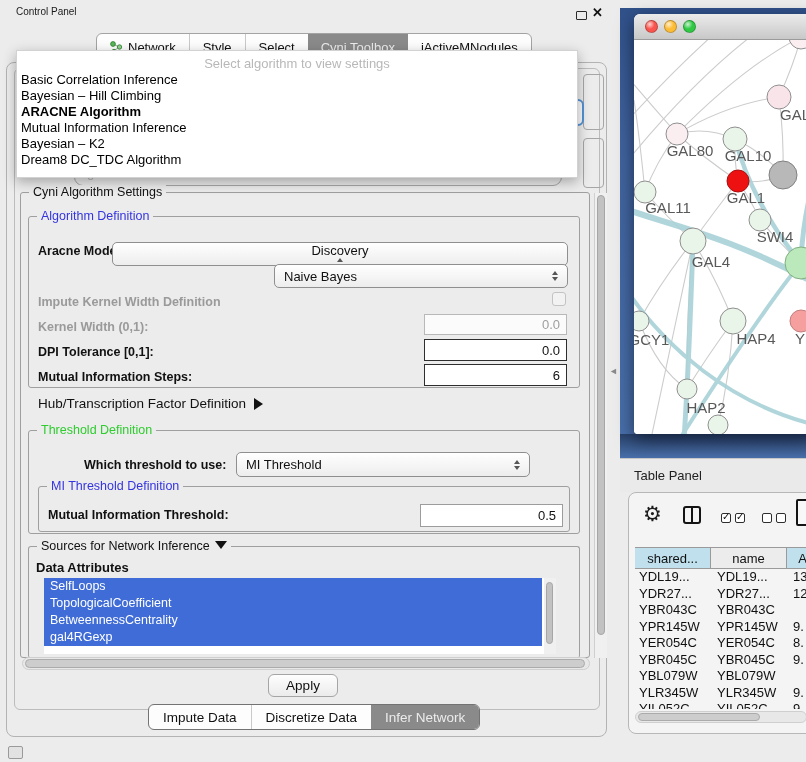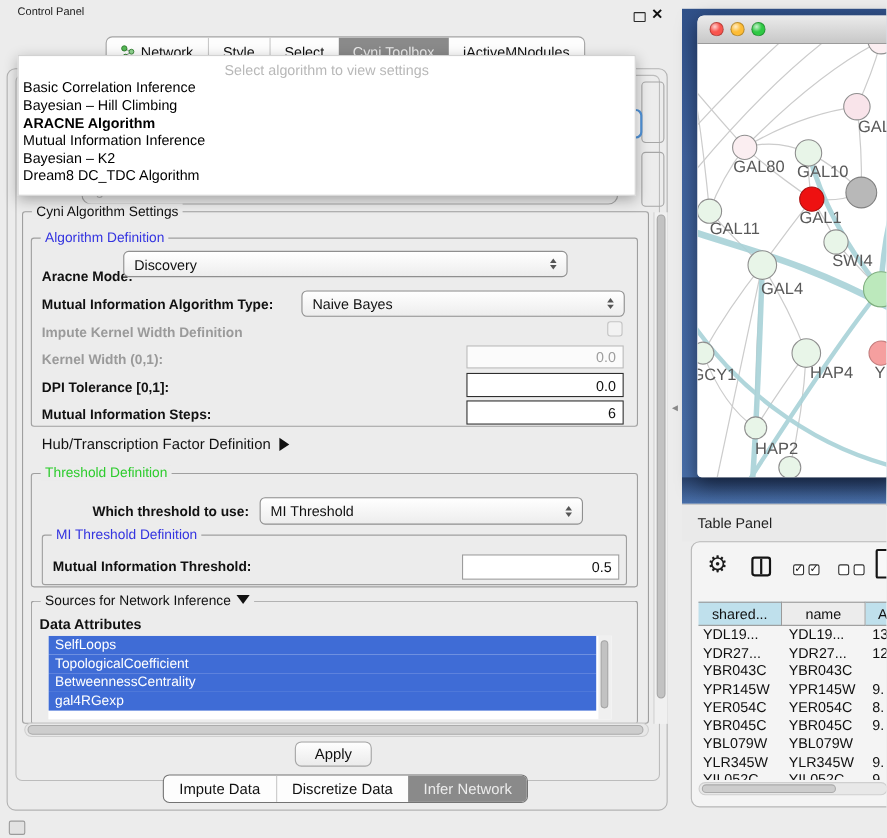--- a/index.html
+++ b/index.html
@@ -191,30 +191,29 @@
 
   <div class="abs vsb-track" style="left:594px; top:193px; width:13px; height:465px;">
     <div class="vsb-thumb" style="left:2px; top:2px; width:8px; height:440px;"></div>
   </div>
 
   <div class="abs grp" style="left:28px; top:216px; width:552px; height:172px;">
     <span class="lg blue">Algorithm Definition</span>
   </div>
 
   <div class="abs lbl" style="left:38px; top:244px;">Aracne Mode:</div>
-  <div class="abs combo" style="left:112px; top:228px; width:404px; height:24px;">
+  <div class="abs combo" style="left:112px; top:242px; width:456px; height:24px;flex-direction:column;">
     <span>Discovery</span>
     <span class="spacer"></span>
     <span class="stepper">
         <i class="up"></i>
         <i class="dn"></i>
       </span>
   </div>
 
-  <div class="abs lbl" style="left:38px; top:270px;">Mutual Information Algorithm Type:</div>
   <div class="abs combo" style="left:274px; top:264px; width:294px; height:24px;">
     <span>Naive Bayes</span>
     <span class="spacer"></span>
     <span class="stepper">
         <i class="up"></i>
         <i class="dn"></i>
       </span>
   </div>
 
   <div class="abs lbl dis" style="left:38px; top:295px;">Impute Kernel Width Definition</div>

